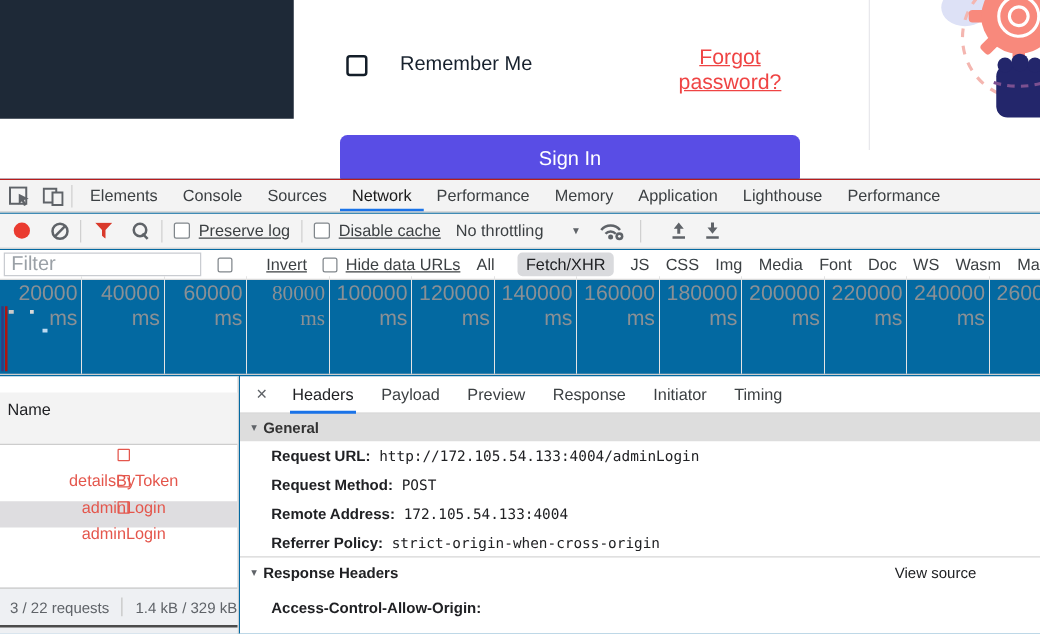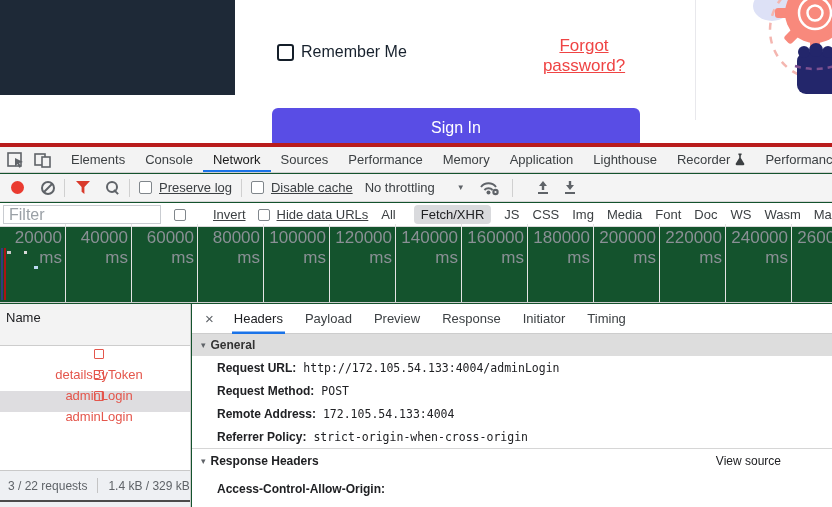--- a/index.html
+++ b/index.html
@@ -2,33 +2,33 @@
 <html><head>
 <meta charset="utf-8">
 <style>
   * { margin:0; padding:0; box-sizing:border-box; }
   html,body { width:832px; height:507px; overflow:hidden; background:#fff;
     font-family:"Liberation Sans",sans-serif; position:relative; }
 
   
   .login-page { position:absolute; left:0; top:0; width:832px; height:143px; background:#fff; }
   .navy-block { position:absolute; left:0; top:0; width:235px; height:95px; background:#1e2937; }
-  .remember { position:absolute; left:277px; top:43px; display:flex; align-items:center; gap:7px; }
+  .remember { position:absolute; left:277px; top:43px; display:flex; align-items:center; gap:26px; }
   .remember .box { width:17px; height:17px; border:2px solid #141e29; border-radius:3px; background:#fff; }
   .remember .lbl { font-size:16px; color:#17212d; }
   .forgot { position:absolute; left:526px; top:24px; width:116px; text-align:center;
     font-size:17px; line-height:20px; color:#ef4444; text-decoration:underline; cursor:pointer;margin-top:12px; }
   .vdiv { position:absolute; left:695px; top:0; width:1px; height:120px; background:#e8e8ec; }
   .signin { position:absolute; left:272px; top:108px; width:368px; height:40px; background:#594de5;
     border-radius:6px; color:#fff; font-size:16px; display:flex; align-items:center; justify-content:center; cursor:pointer; }
   .deco { position:absolute; right:0; top:0; width:97px; height:96px; overflow:hidden; }
 
   
-  .devtools { position:absolute; left:0; top:143px; width:832px; height:364px; background:#14532d;
-    border-top:4px solid #b91c1c; color:#3c4043; font-size:13px; }
+  .devtools { position:absolute; left:0; top:143px; width:832px; height:364px; background:#0369a1;
+    border-top:1px solid #b91c1c; color:#3c4043; font-size:13px; }
 
   .dt-tabbar { position:absolute; top:0; left:0; right:0; height:26px; background:#f3f3f3;
     border-bottom:1px solid #d0d0d0; display:flex; align-items:center; white-space:nowrap; overflow:hidden; }
   .tb-icons { display:flex; align-items:center; padding-left:7px; gap:9px; }
   .tb-sep { width:1px; height:18px; background:#d0d0d0; margin:0 4px 0 6px; }
   .dt-tab { padding:0 10px; height:26px; line-height:26px; color:#3c4043; cursor:pointer; display:flex; align-items:center; gap:5px; }
   .dt-tab.selected { color:#1a1a1a; box-shadow:inset 0 -3px 0 #1a73e8; }
 
   .dt-toolbar { position:absolute; top:27px; left:0; right:0; height:28px; background:#f4f4f4;
     border-bottom:1px solid #d6d6d6; display:flex; align-items:center; }
@@ -67,21 +67,21 @@
   .tick { position:absolute; top:4px; width:62px; text-align:right; font-size:17px; color:#8a9095; }
   .wf-line-blue { position:absolute; left:1px; top:24px; bottom:2px; width:2px; background:#343a80; }
   .wf-line-red  { position:absolute; left:4px; top:24px; bottom:2px; width:2px; background:#ad1411; }
   .wf-dot1 { position:absolute; left:7px; top:27px; width:4px; height:3px; background:#c9c9c9; }
   .wf-dot2 { position:absolute; left:24px; top:27px; width:3px; height:3px; background:#d9d9d9; }
   .wf-dash { position:absolute; left:34px; top:42px; width:4px; height:3px; background:#bcd9f1; }
 
   .dt-main { position:absolute; top:157px; left:0; right:0; bottom:0; }
   .left-pane { position:absolute; left:0; top:0; bottom:0; width:191px; border-right:1px solid #cdcdcd; background:#fff; }
   .name-header { height:42px; background:#f3f3f3; border-bottom:1px solid #cdcdcd; line-height:27px;
-    padding-left:6px; color:#202124; font-size:13px; cursor:pointer; }
+    padding-left:6px; color:#202124; font-size:13px; cursor:pointer;margin-top:13px; }
   .req-rows { padding-top:3px; }
   .req-row { height:21px; display:flex; align-items:center; padding-left:8px; gap:8px;
     font-size:13px; color:#e4564c; cursor:pointer;flex-direction:column; }
   .req-row .doc { width:10px; height:10px; border:1.6px solid #e4564c; border-radius:1px; flex:0 0 auto; }
   .req-row.selected { background:#dedde0; }
   .left-footer { position:absolute; bottom:0; left:0; width:100%; height:37px; background:#eef0f3;
     border-top:1px solid #c9c9c9; font-size:12px; color:#5f6368; }
   .lf-row { height:29px; display:flex; align-items:center; }
   .lf-row .t1 { margin-left:8px; }
   .lf-sep { width:1px; height:15px; background:#c4c4c4; margin:0 10px; }
@@ -165,44 +165,38 @@
         <rect x="8" y="5" width="8" height="10" fill="#f3f3f3" stroke="#5f6368" stroke-width="1.6"></rect>
       </svg>
     </div>
     <div class="tb-sep"></div>
     <div class="dt-tab">
         <span>Elements</span>
       </div>
     <div class="dt-tab">
         <span>Console</span>
       </div>
+    <div class="dt-tab">
+        <span>Sources</span>
+      </div>
     <div class="dt-tab selected">
         <span>Network</span>
       </div>
     <div class="dt-tab">
-        <span>Sources</span>
-      </div>
-    <div class="dt-tab">
         <span>Performance</span>
       </div>
     <div class="dt-tab">
         <span>Memory</span>
       </div>
     <div class="dt-tab">
         <span>Application</span>
       </div>
     <div class="dt-tab">
         <span>Lighthouse</span>
       </div>
-    <div class="dt-tab">
-      <span>Recorder</span>
-      <svg width="10" height="13" viewBox="0 0 10 13">
-        <path d="M3.4,0.5 h3.2 v1.2 l-0.8,0.8 v2.6 l3.4,5.4 a1.1,1.1 0 0 1 -0.9,1.7 h-6.6 a1.1,1.1 0 0 1 -0.9,-1.7 l3.4,-5.4 v-2.6 l-0.8,-0.8 z" fill="#3c4043"></path>
-      </svg>
-    </div>
     <div class="dt-tab">
         <span>Performance</span>
       </div>
   </div>
 
   <div class="dt-toolbar">
     <span class="rec-dot"></span>
     <span class="clear-ic"></span>
     <span class="vsep"></span>
     <span class="funnel"></span>
@@ -265,21 +259,21 @@
     <span class="ftype">WS</span>
     <span class="ftype">Wasm</span>
     <span class="ftype">Manifest</span>
 
   </div>
 
   <div class="dt-overview">
     <span class="tick" style="left:0px;">20000 ms</span>
     <span class="tick" style="left:66px;">40000 ms</span>
     <span class="tick" style="left:132px;">60000 ms</span>
-    <span class="tick" style="left:198px;">80000 ms</span>
+    <span class="tick" style="left:198px;font-family:Liberation Serif, serif;">80000 ms</span>
     <span class="tick" style="left:264px;">100000 ms</span>
     <span class="tick" style="left:330px;">120000 ms</span>
     <span class="tick" style="left:396px;">140000 ms</span>
     <span class="tick" style="left:462px;">160000 ms</span>
     <span class="tick" style="left:528px;">180000 ms</span>
     <span class="tick" style="left:594px;">200000 ms</span>
     <span class="tick" style="left:660px;">220000 ms</span>
     <span class="tick" style="left:726px;">240000 ms</span>
     <span class="tick" style="left:792px;">260000 ms</span>
     <span class="wf-line-blue"></span>

